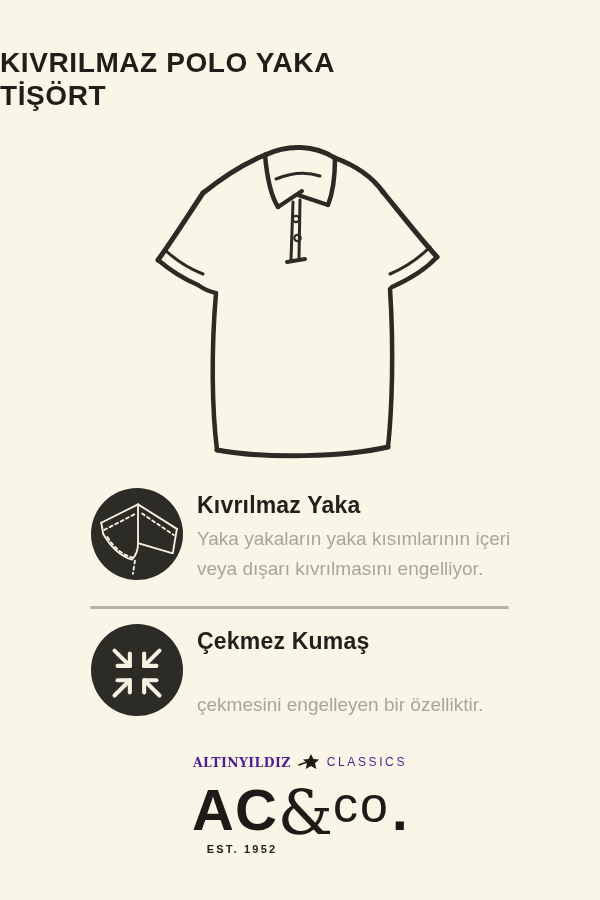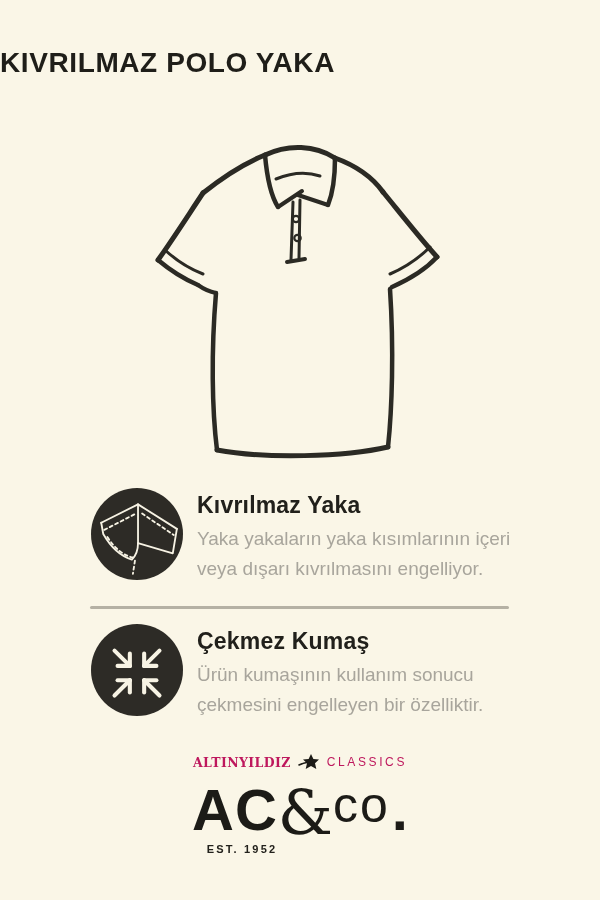--- a/index.html
+++ b/index.html
@@ -22,39 +22,40 @@
          display:flex;align-items:center;justify-content:center;}
   .ftext{margin-left:14px;padding-top:4px;}
   .fhead{margin:0;font-size:23px;font-weight:700;color:#21201b;letter-spacing:0.2px;}
   .fdesc{margin:5px 0 0 0;font-size:19px;line-height:30px;color:#a8a59c;font-weight:400;}
 
   .divider{position:absolute;left:90px;top:598px;width:419px;height:3px;
            background:#b5b1a4;border:none;border-radius:2px;}
 
   
   .brandline{position:absolute;top:753px;left:0;width:600px;display:flex;
-             align-items:center;justify-content:center;gap:7px;color:#be185d;}
+             align-items:center;justify-content:center;gap:7px;color:#4c1d95;}
   .altin{font-family:"DejaVu Serif",serif;font-weight:700;font-size:12.5px;letter-spacing:0.4px;}
   .classics{font-size:12px;font-weight:400;letter-spacing:2.6px;}
   .logo{position:absolute;top:776px;left:0;width:600px;display:flex;
         align-items:flex-start;justify-content:center;color:#1c1b17;}
   .logo .ac{font-size:58px;font-weight:800;letter-spacing:1px;}
   .logo .amp{font-family:"DejaVu Serif",serif;font-size:62px;font-weight:400;margin:0 -2px 0 0;}
   .logo .co{font-size:50px;font-weight:400;letter-spacing:2px;margin-left:2px;}
   .logo .dot{font-size:58px;font-weight:800;margin-left:2px;}
   .est{position:absolute;top:843px;left:0;width:484px;text-align:center;
        font-size:11px;font-weight:700;letter-spacing:2.2px;color:#22211c;}
 </style>
 </head>
 <body>
 
 <div class="page">
 
   <h1 class="title">
     <span>KIVRILMAZ POLO YAKA</span><br>
+    <span>TİŞÖRT</span>
   </h1>
 
   <div class="shirt">
     <svg width="310" height="330" viewBox="0 0 310 330" fill="none">
       <g stroke="#2b2a24" stroke-linecap="round" stroke-linejoin="round" fill="none">
 
         <path d="M120,15 C143,4 170,5 190,18" stroke-width="5"></path>
 
         <path d="M131,39 C148,32 163,32 175,36" stroke-width="3"></path>
 
@@ -133,21 +134,21 @@
             <path d="M38,55 L38,67"></path>
           <path d="M67,70 L52,55"></path>
             <path d="M52,55 L64,55"></path>
             <path d="M52,55 L52,67"></path>
         </g>
       </svg>
     </div>
     <div class="ftext">
       <h2 class="fhead">Çekmez Kumaş</h2>
       <p class="fdesc">
-        <span>Ürün kumaşının kullanım sonucu</span><br>
+        <br>
         <span>çekmesini engelleyen bir özelliktir.</span>
       </p>
     </div>
   </section>
 
   <footer>
     <div class="brandline">
       <span class="altin">ALTINYILDIZ</span>
       <span style="display:inline-flex;">
         <svg width="22" height="18" viewBox="0 0 22 18">

